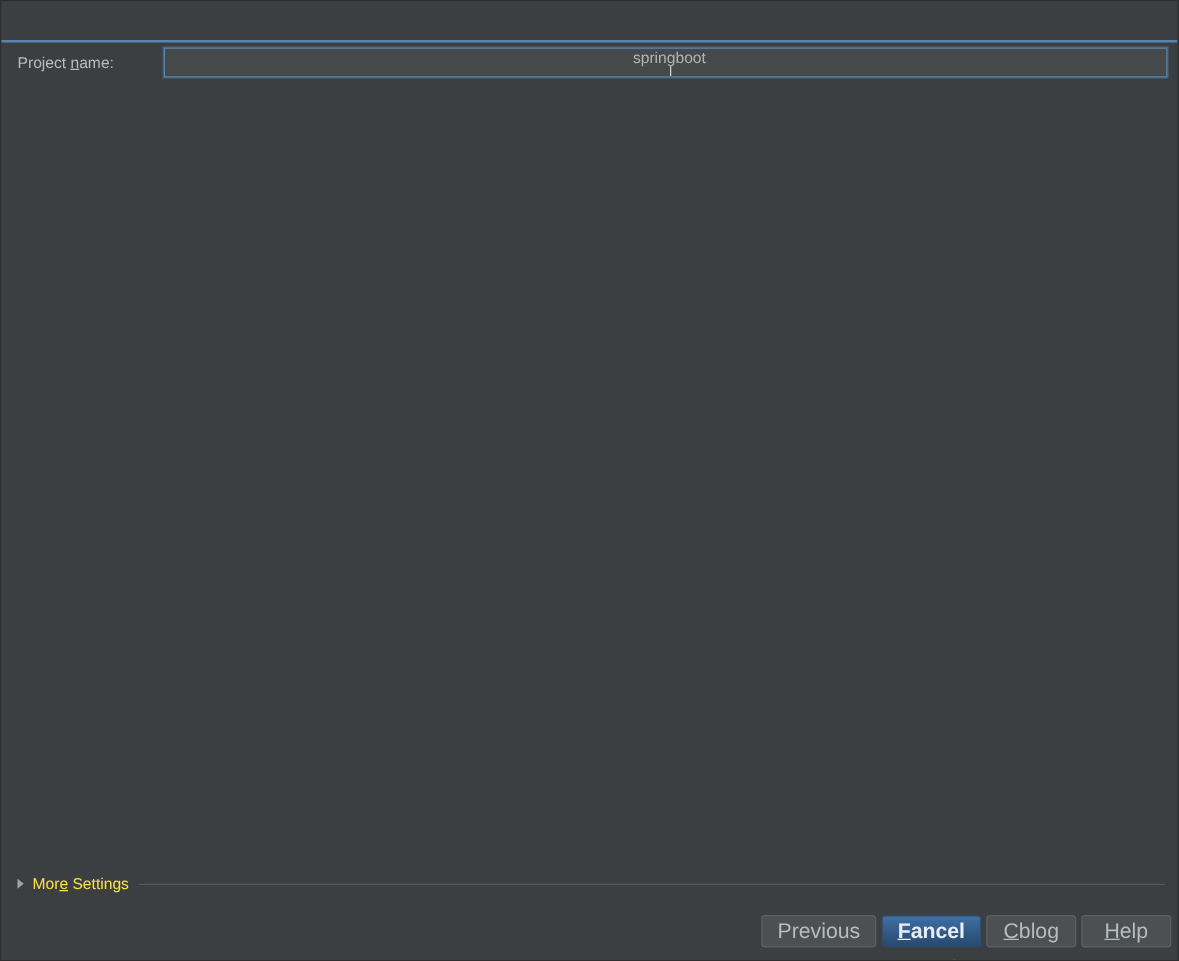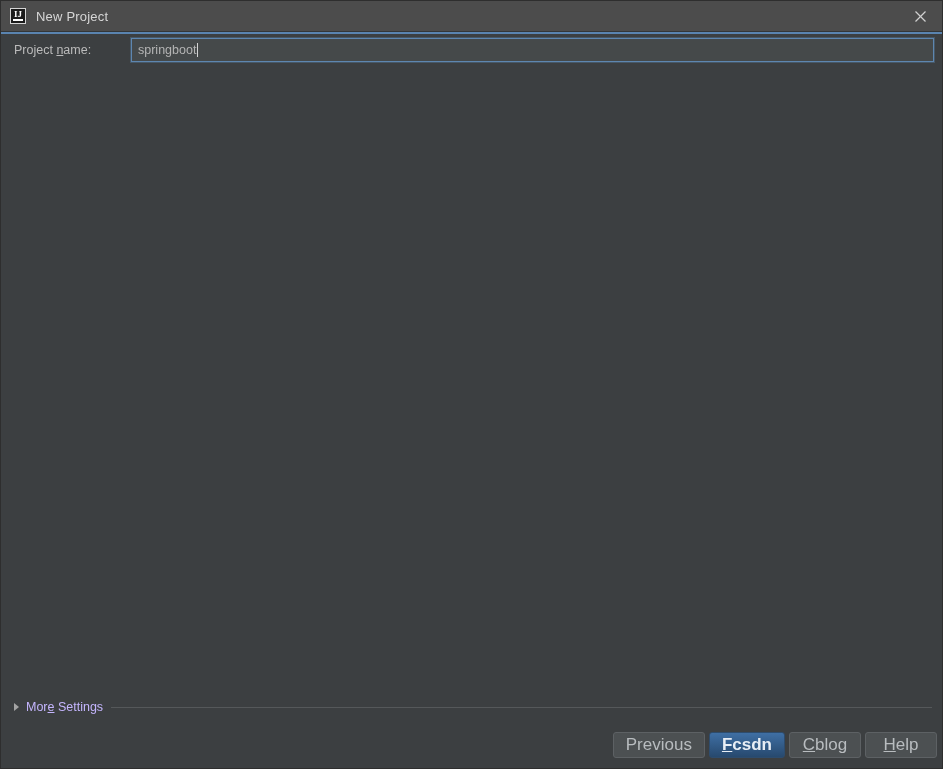--- a/index.html
+++ b/index.html
@@ -129,20 +129,21 @@
     color: #b4b4b4;
     font-size: 12.5px;
     white-space: nowrap;
     overflow: hidden;
     position: relative;
   }
   .text-field.focused {
     border: 1px solid #5d86b0;
     box-shadow: 0 0 0 1px rgba(93,134,176,0.35);
     background: #45494a;
+    flex-direction: column;
   }
   .caret {
     display: inline-block;
     width: 1px;
     height: 14px;
     background: #d4d4d4;
     margin-left: 1px;
     vertical-align: middle;
   }
   .browse-btn {
@@ -174,21 +175,21 @@
   }
   .tri {
     width: 0; height: 0;
     border-left: 5px solid #a3a3a3;
     border-top: 4px solid transparent;
     border-bottom: 4px solid transparent;
     margin-right: 7px;
     flex: none;
   }
   .more-label {
-    color: #c4b5fd;
+    color: #fde047;
     font-size: 12.5px;
     white-space: nowrap;
     margin-right: 8px;
   }
   .more-label u { text-decoration: underline; }
   .sep-line {
     flex: 1 1 auto;
     height: 1px;
     background: #55585a;
   }
@@ -240,33 +241,20 @@
     font-family: "Liberation Sans", sans-serif;
     letter-spacing: 0px;
     pointer-events: none;
   }
 </style>
 </head>
 <body>
 
 <div class="dialog">
 
-  <div class="titlebar">
-    <div class="ij-logo">
-      <div class="ij-text">IJ</div>
-      <div class="ij-bar"></div>
-    </div>
-    <div class="title-text">New Project</div>
-    <div class="close-btn">
-      <svg width="13" height="13" viewBox="0 0 13 13" aria-hidden="true">
-        <line x1="1.5" y1="1.5" x2="11.5" y2="11.5" stroke="#d0d0d0" stroke-width="1.3"></line>
-        <line x1="11.5" y1="1.5" x2="1.5" y2="11.5" stroke="#d0d0d0" stroke-width="1.3"></line>
-      </svg>
-    </div>
-  </div>
 
   <div class="content">
     <div class="accent-line"></div>
 
     <div class="form">
 
       <div class="row">
         <div class="row-label"><span>Project </span><u>n</u><span>ame:</span></div>
         <div class="text-field focused">
             <span>springboot</span>
@@ -280,21 +268,21 @@
     <div class="more-settings">
       <span class="tri"></span>
       <span class="more-label"><span>Mor</span><u>e</u><span> Settings</span></span>
       <span class="sep-line"></span>
     </div>
 
     <div class="button-bar">
       <div class="btn">Previous</div>
       <div class="btn default">
           <u>F</u>
-          <span>csdn</span>
+          <span>ancel</span>
         </div>
       <div class="btn">
           <u>C</u>
           <span>blog</span>
         </div>
       <div class="btn">
           <u>H</u>
           <span>elp</span>
         </div>
     </div>

